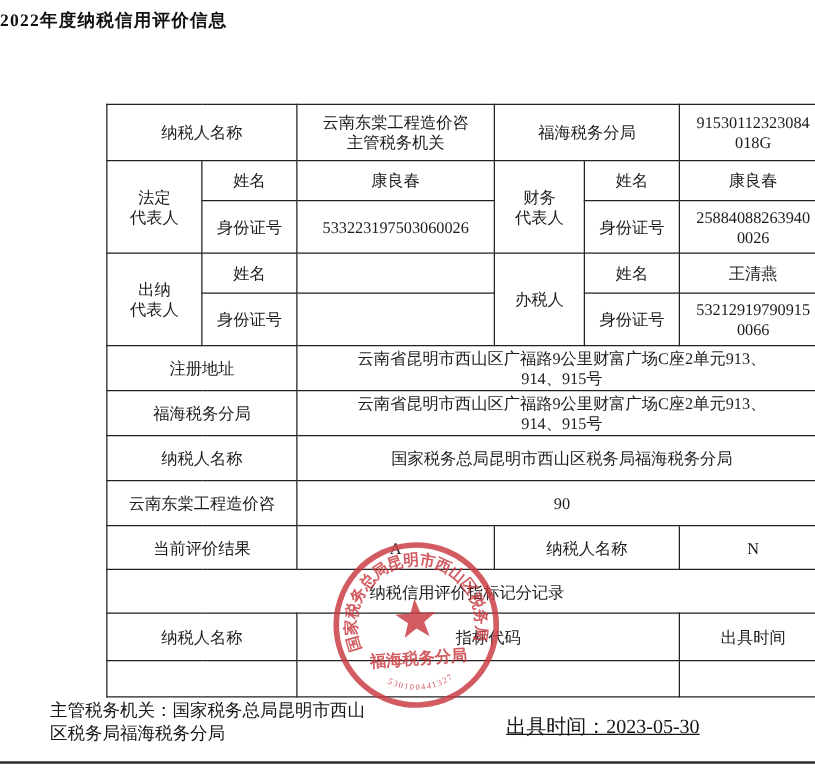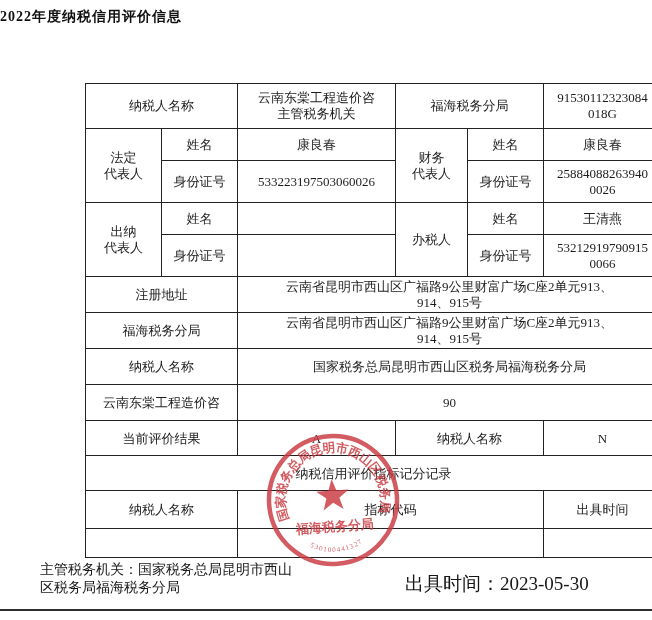--- a/index.html
+++ b/index.html
@@ -24,21 +24,21 @@
   .stamp{
     position:absolute;left:263px;top:430px;width:140px;height:140px;
     opacity:0.82;transform:rotate(-4deg);pointer-events:none;z-index:5;
   }
   .footer-authority{
     position:absolute;left:40px;top:561px;max-width:330px;
     font-size:14px;line-height:1.3;text-align:left;white-space:pre-line;
     color:#161616;
   }
   .footer-issued{
-    position:absolute;left:405px;top:571px;font-size:19px;color:#161616;
+    position:absolute;left:405px;top:571px;font-size:16px;color:#161616;text-decoration:underline;
   }
   .bottom-rule{
     position:absolute;left:0;top:609px;width:652px;height:2px;background:#2e2e2e;
   }
 </style>
 </head>
 <body>
 
 <div class="page-title">2022年度纳税信用评价信息</div>
 

